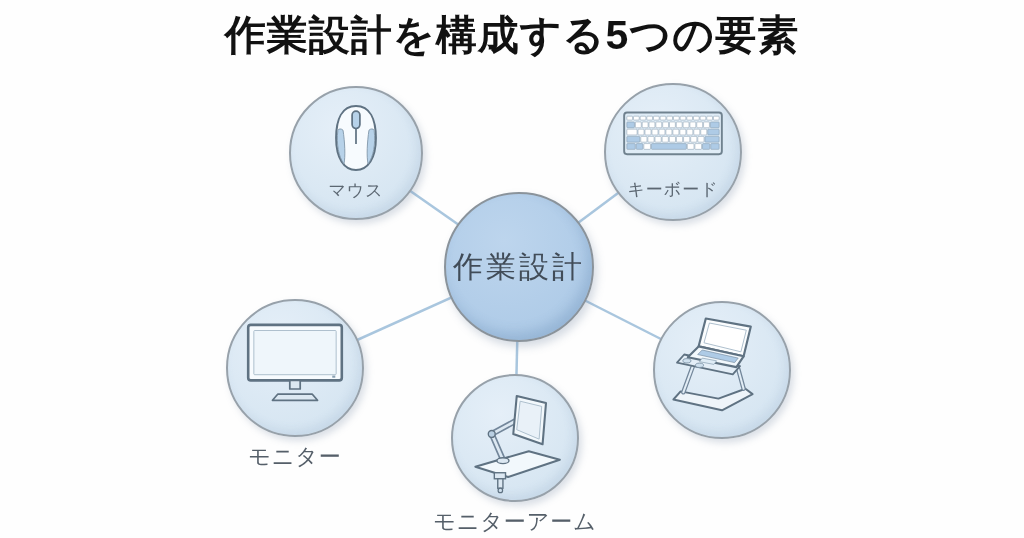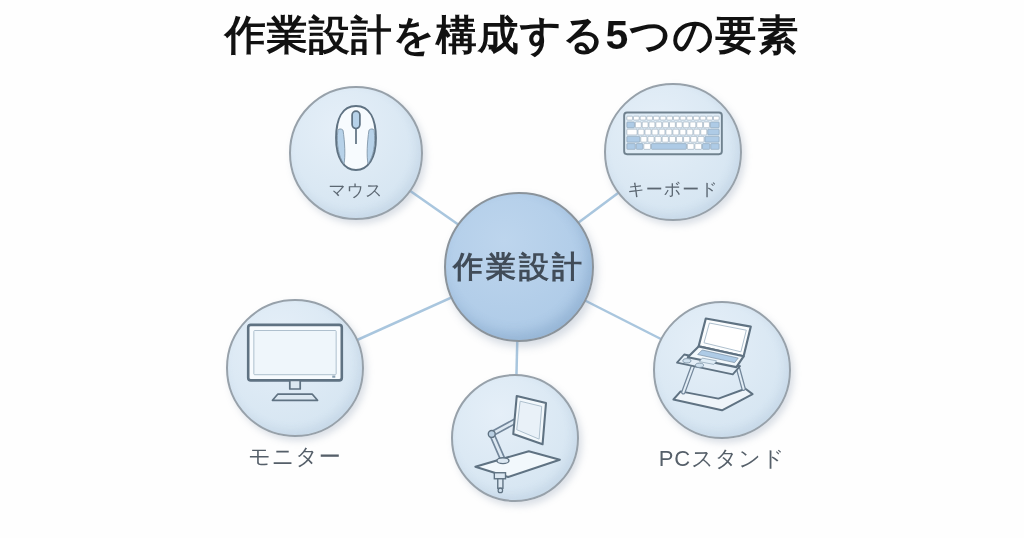--- a/index.html
+++ b/index.html
@@ -29,21 +29,21 @@
     display:flex;align-items:flex-start;justify-content:center;
   }
   .hub{z-index:3;}
   .hub .circle{
     background:radial-gradient(circle at 40% 32%, #bdd5ed 0%, #b0cce8 65%, #a6c4e2 100%);
     border:2.5px solid #8a939b;
     box-shadow:3px 5px 8px rgba(120,140,165,0.30), inset -5px -7px 12px rgba(75,115,160,0.22);
     display:flex;align-items:center;justify-content:center;
   }
   .hub-label{
-    font-size:30px;letter-spacing:3px;color:#414c58;font-weight:700;
+    font-size:30px;letter-spacing:3px;color:#414c58;font-weight:400;
   }
   .inside-label{
     position:absolute;left:0;right:0;text-align:center;
     font-size:17px;color:#5c6772;letter-spacing:1px;
   }
   .below-label{
     position:absolute;top:100%;left:50%;transform:translateX(-50%);
     white-space:nowrap;text-align:right;
     font-size:22px;color:#555f69;letter-spacing:1px;
     margin-top:5px;
@@ -204,36 +204,36 @@
         <line class="arm-seg" x1="46" y1="88" x2="33" y2="58"></line>
         <line class="arm-seg-hi" x1="46" y1="88" x2="33" y2="58"></line>
         <line class="arm-seg" x1="33" y1="58" x2="66" y2="40"></line>
         <line class="arm-seg-hi" x1="33" y1="58" x2="66" y2="40"></line>
         <circle cx="33" cy="58" r="4" style="fill:#b9cfe2;stroke:#5f7282;stroke-width:1.6;"></circle>
         <ellipse cx="46" cy="89" rx="7" ry="3.4" class="soft-fill" style="stroke:#5f7282;stroke-width:1.6;"></ellipse>
         <path class="panel-fill ln" d="M62,14 L96,22 L92,70 L58,58 Z"></path>
         <path d="M66,20 L91,26 L88,64 L62,53 Z" style="fill:#e9f1f8;stroke:#a3b7c6;stroke-width:1;"></path>
       </svg>
     </div>
+    <span class="below-label">モニターアーム</span>
   </div>
 
   <div class="node node-stand">
     <div class="circle">
       <svg class="icon" width="108" height="110" viewBox="0 0 120 122">
         <path d="M14,87 L6,96 L60,108 L94,90 L86,84 L56,95 Z" style="fill:#eef4f9;stroke:#5f7282;stroke-width:2.2;stroke-linejoin:round;"></path>
         <line class="leg" x1="28" y1="58" x2="17" y2="88"></line>
         <line class="leg-hi" x1="28" y1="58" x2="17" y2="88"></line>
         <line class="leg" x1="78" y1="62" x2="84" y2="84"></line>
         <line class="leg-hi" x1="78" y1="62" x2="84" y2="84"></line>
         <path d="M18,46 L80,59 L72,68 L10,55 Z" style="fill:#e4eef7;stroke:#5f7282;stroke-width:2;stroke-linejoin:round;"></path>
         <ellipse cx="21" cy="53" rx="4.5" ry="2.4" style="fill:#cfe0ee;stroke:#7d93a6;stroke-width:1;"></ellipse>
         <ellipse cx="35" cy="58" rx="4.5" ry="2.4" style="fill:#cfe0ee;stroke:#7d93a6;stroke-width:1;"></ellipse>
         <path class="ln" d="M42,6 L92,15 L84,48 L34,37 Z" style="fill:#fbfdfe;"></path>
         <path d="M46,11 L87,19 L81,43 L40,33 Z" style="fill:#ffffff;stroke:#a5b8c7;stroke-width:1;"></path>
         <path class="ln" d="M34,37 L84,48 L76,60 L22,49 Z" style="fill:#f2f8fc;"></path>
         <path d="M38,41 L78,50 L74,55 L33,46 Z" style="fill:#aecbe6;stroke:#7d93a6;stroke-width:0.8;"></path>
         <path d="M38,50 L54,53 L51,57 L35,54 Z" style="fill:#dfecf6;stroke:#8aa0b2;stroke-width:0.8;"></path>
       </svg>
     </div>
-    <span class="below-label">PCスタンド</span>
   </div>
 
 </div>
 
 </body></html>

